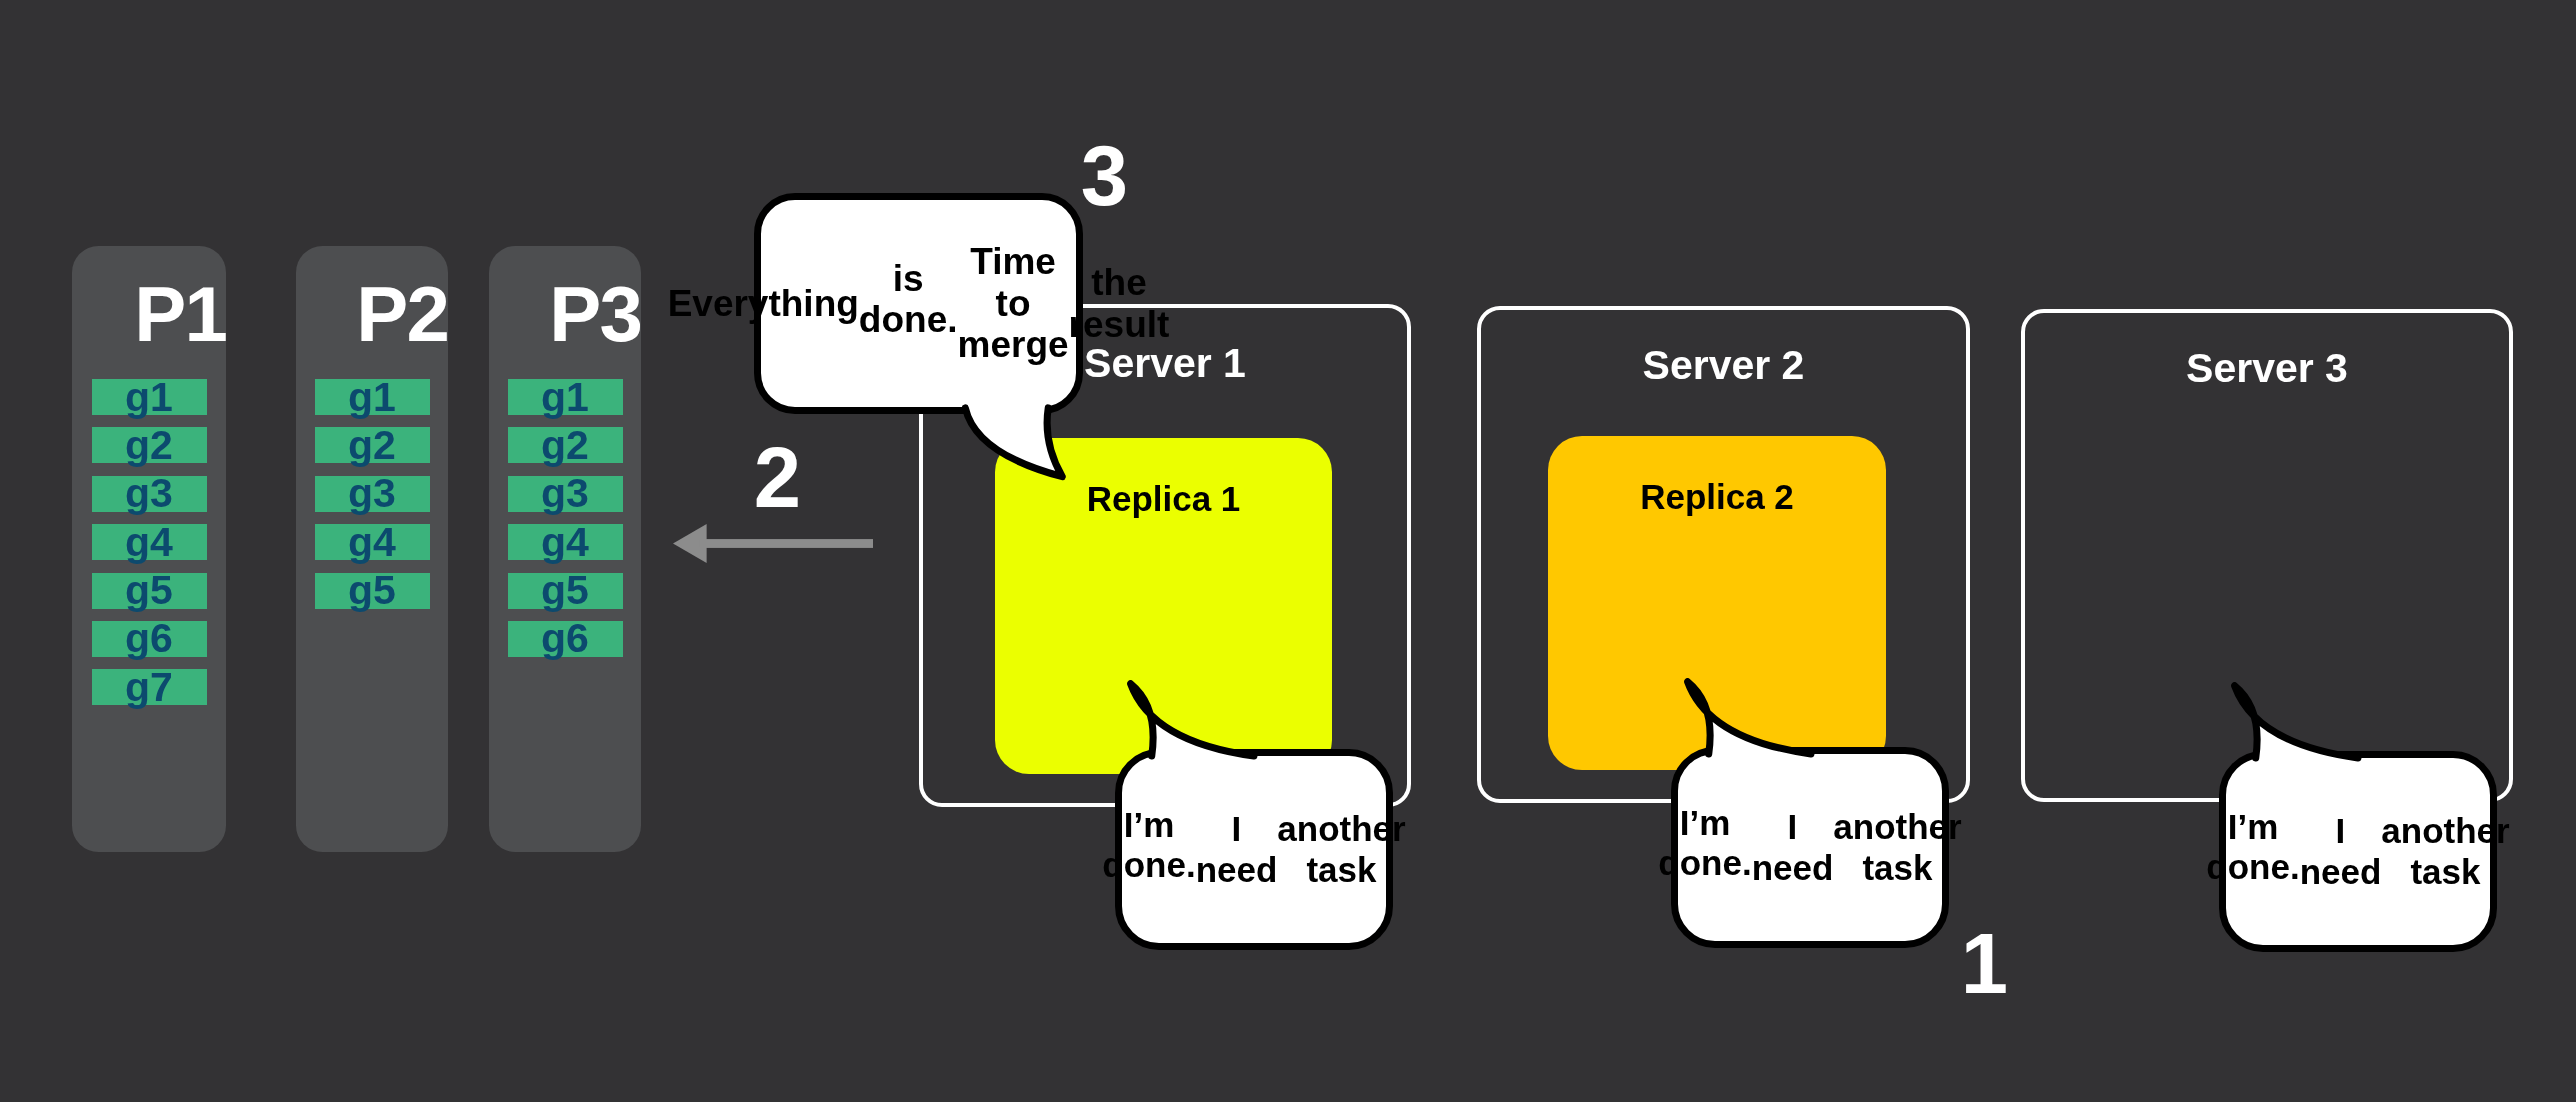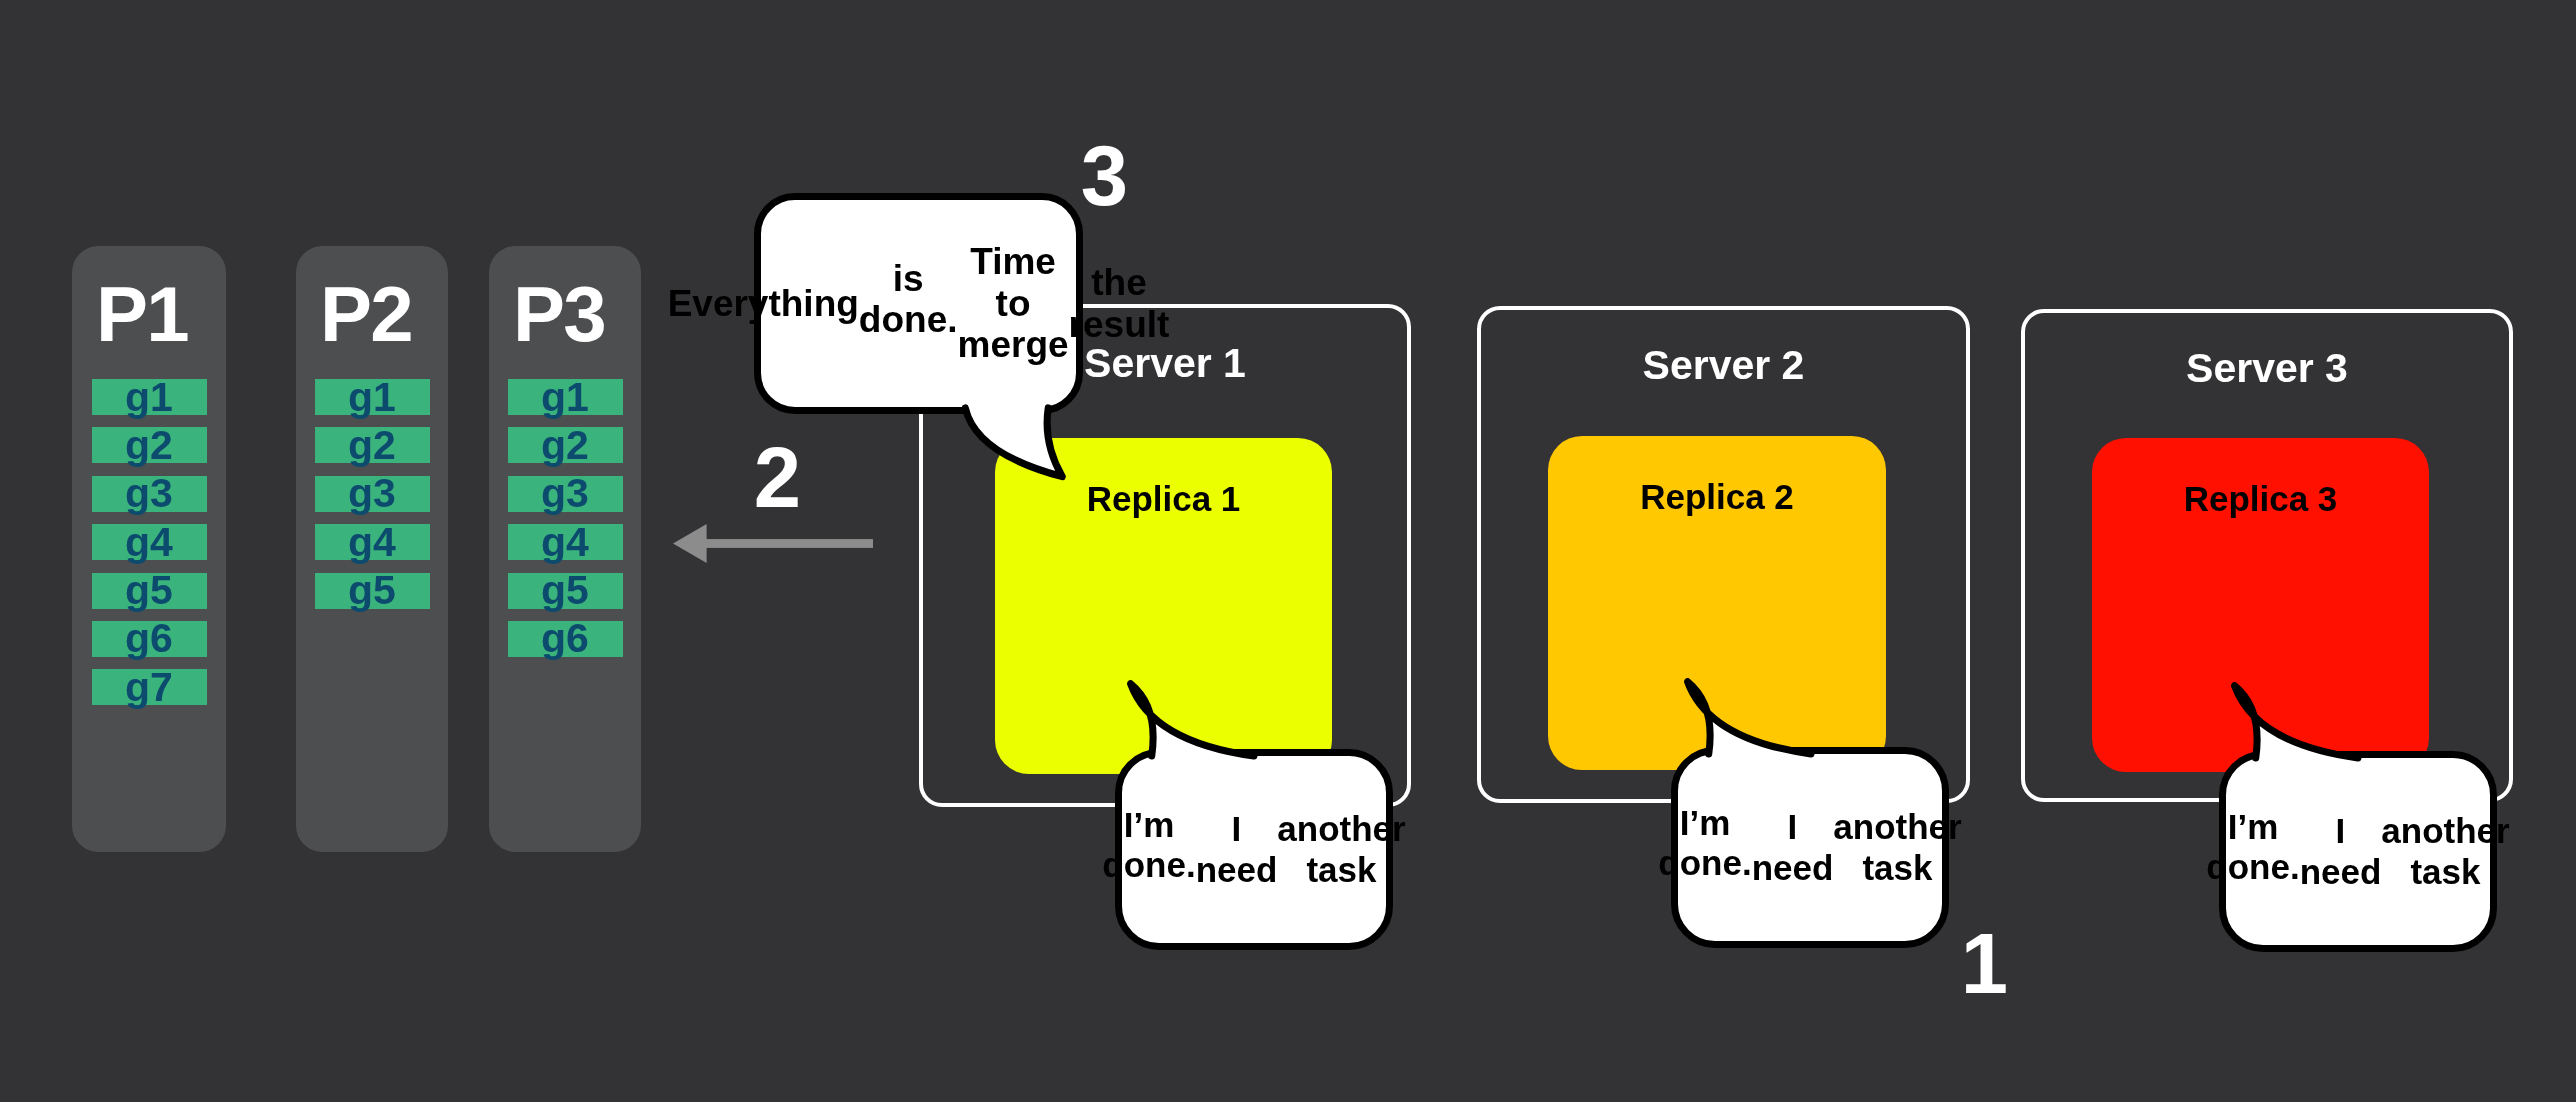--- a/index.html
+++ b/index.html
@@ -3,21 +3,21 @@
 <meta charset="utf-8">
 <style>
   html,body{margin:0;padding:0;background:#333234;}
   .canvas{
     position:relative;width:2576px;height:1102px;overflow:hidden;
     font-family:"Liberation Sans","DejaVu Sans",sans-serif;
   }
   
   .partition{position:absolute;top:246px;height:606px;border-radius:26.5px;}
   .partition-title{
-    text-align:left;margin-top:23px;font-size:78px;font-weight:bold;color:#ffffff;
+    text-align:right;margin-top:23px;font-size:78px;font-weight:bold;color:#ffffff;
     letter-spacing:-1.8px;
     margin-left:24px;
   }
   .cells{position:absolute;top:133px;left:0;right:0;}
   .g-cell{
     width:115px;height:36px;margin:0 auto 12.4px auto;
     display:flex;align-items:center;justify-content:center;
     font-size:41px;font-weight:bold;color:#0c4a6e;
   }
   
@@ -105,23 +105,20 @@
   <div class="server" style="left:2021px;top:309px;width:484px;height:485px;">
     <div class="server-title">Server 3</div>
   </div>
 
   <div class="replica" style="left: 995px; top: 438px; width: 337px; height: 336px; background-color: rgb(235, 255, 0);">
     <div class="replica-label">Replica 1</div>
   </div>
   <div class="replica" style="left: 1548px; top: 436px; width: 338px; height: 334px; background-color: rgb(255, 200, 0);">
     <div class="replica-label">Replica 2</div>
   </div>
-  <div class="replica" style="left: 2092px; top: 438px; width: 337px; height: 334px; background-color: rgb(255, 16, 0);">
-    <div class="replica-label">Replica 3</div>
-  </div>
 
   <div class="step-num" style="left:1056px;top:133px;">3</div>
   <div class="bubble merge-bubble" style="left:754px;top:193px;">
     <div>Everything</div>
     <div class="para-gap">is done.</div>
     <div>Time to merge</div>
     <div>the result</div>
   </div>
   <svg class="tail" style="left:958px;top:385px;" width="124" height="97" viewBox="0 0 140 110">
     <path class="fill" d="M 8 0 L 8 30 Q 20 78 118 104 Q 96 66 102 30 L 102 0 Z"></path>

